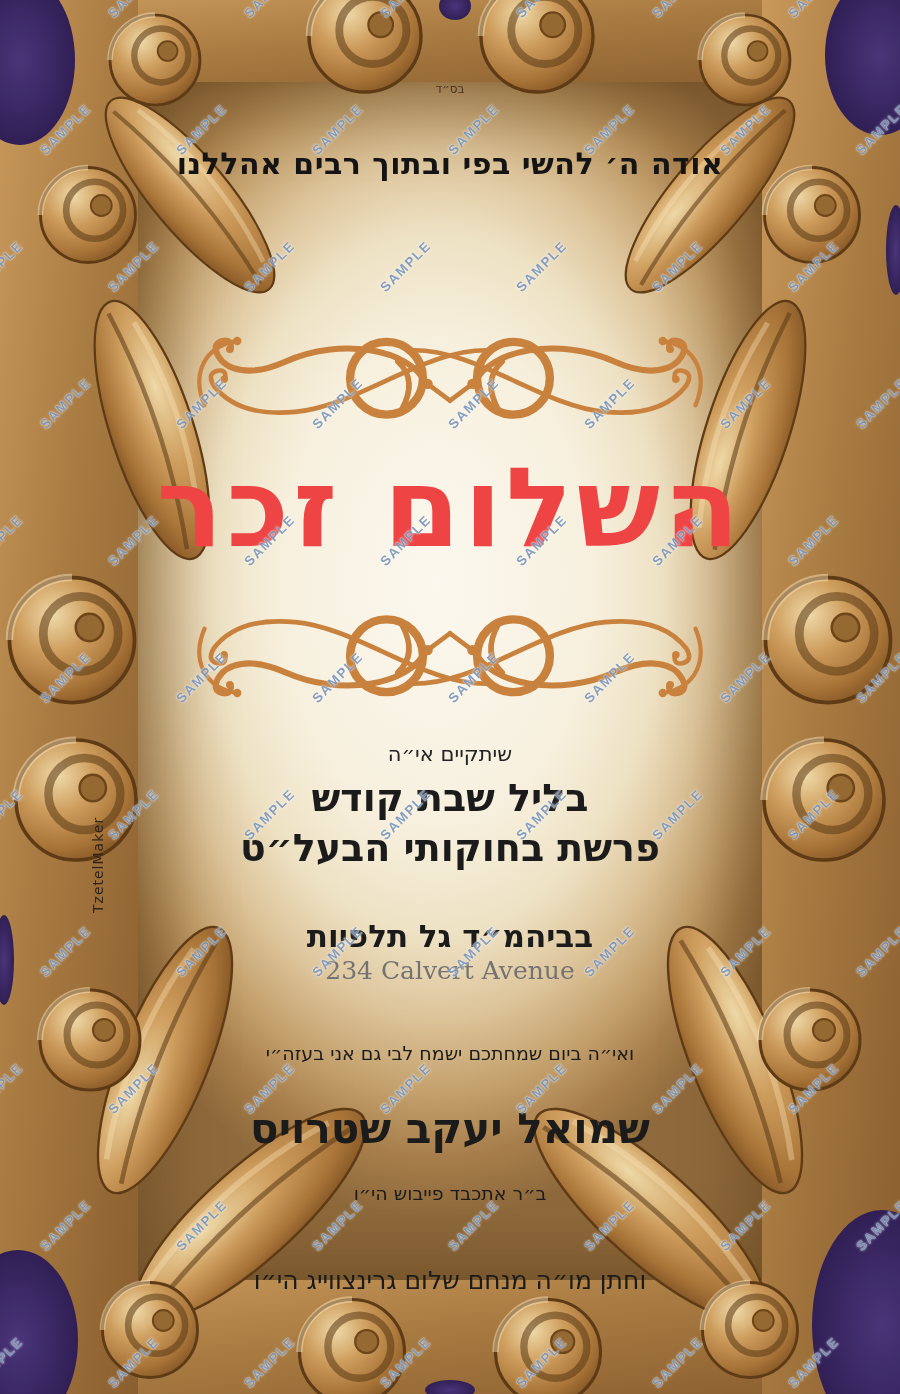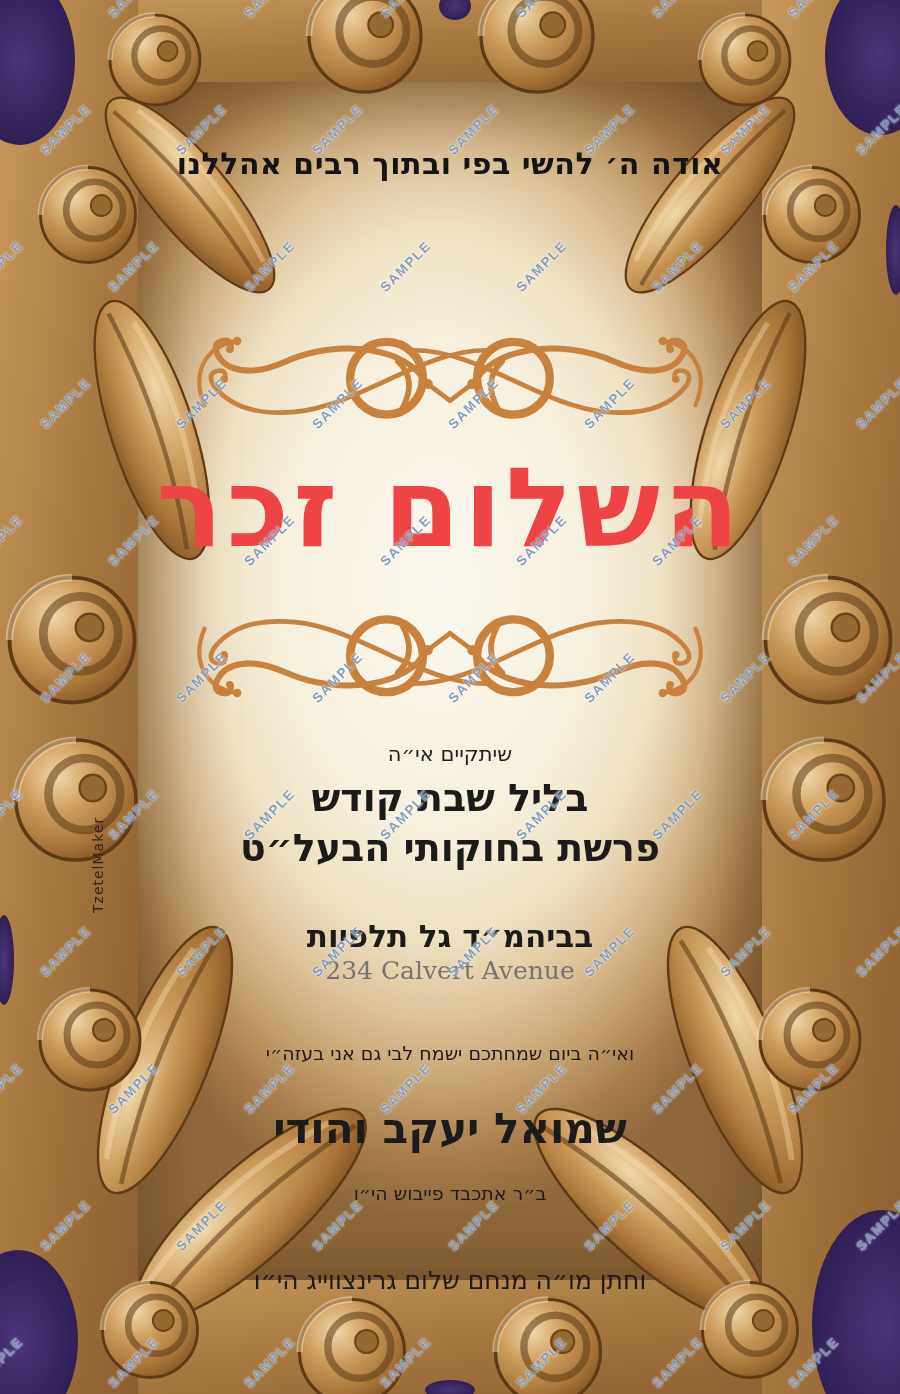--- a/index.html
+++ b/index.html
@@ -147,41 +147,42 @@
   <use href="#vol" transform="translate(824,800) scale(1.2)"></use>
   <use href="#vol" transform="translate(812,215) scale(0.95)"></use>
   <use href="#vol" transform="translate(810,1040)"></use>
   <use href="#vol" transform="translate(352,1352) scale(1.05)"></use>
   <use href="#vol" transform="translate(548,1352) scale(1.05)"></use>
   <use href="#vol" transform="translate(150,1330) scale(0.95)"></use>
   <use href="#vol" transform="translate(750,1330) scale(0.95)"></use>
 </svg>
 
 <div class="content">
+  <div class="besed">בס״ד</div>
   <div class="psalm">אודה ה׳ להשי בפי ובתוך רבים אהללנו</div>
 
   <svg class="fl-wrap fl-top" viewBox="0 0 560 120">
     <use href="#flourish-full"></use>
   </svg>
 
   <div class="title">השלום זכר</div>
 
   <svg class="fl-wrap fl-bottom" viewBox="0 0 560 120">
     <use href="#flourish-full"></use>
   </svg>
 
   <div class="timing-label">שיתקיים אי״ה</div>
   <div class="timing-day">בליל שבת קודש</div>
   <div class="timing-parsha">פרשת בחוקותי הבעל״ט</div>
   <div class="venue">בביהמ״ד גל תלפיות</div>
   <div class="address">234 Calvert Avenue</div>
   <div class="closing">
     <span>ואי״ה ביום שמחתכם ישמח לבי גם אני בעזה״י</span><br>
   </div>
-  <div class="host">שמואל יעקב והודי</div>
+  <div class="host">שמואל יעקב שטרויס</div>
   <div class="father">ב״ר אתכבד פייבוש הי״ו</div>
   <div class="inlaw">וחתן מו״ה מנחם שלום גרינצווייג הי״ו</div>
 </div>
 
 <div class="credit">TzetelMaker</div>
 
 <div class="wm-layer">
     <span class="wm" style="left: -35px; top: -15px;">SAMPLE</span>
     <span class="wm" style="left: 101px; top: -15px;">SAMPLE</span>
     <span class="wm" style="left: 237px; top: -15px;">SAMPLE</span>

